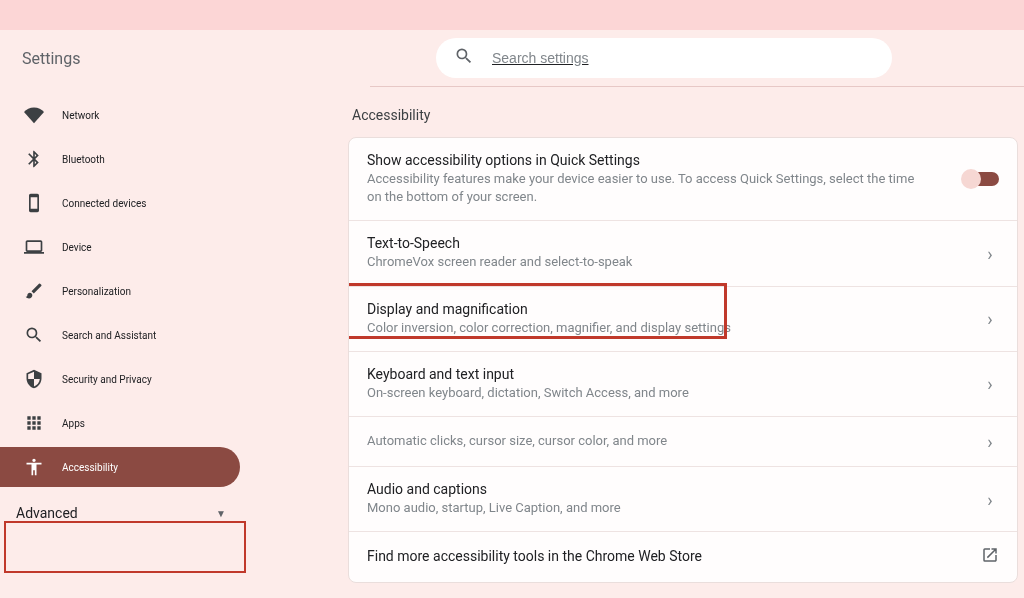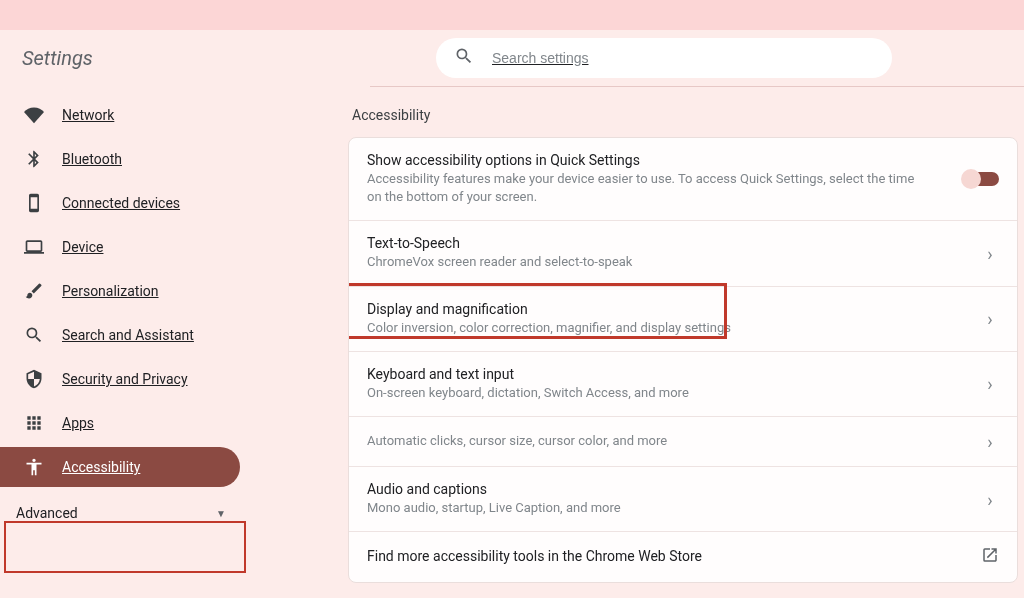--- a/index.html
+++ b/index.html
@@ -2,39 +2,39 @@
 <html><head>
 <meta charset="utf-8">
 <style>
   * { box-sizing: border-box; margin: 0; padding: 0; }
   html, body { width: 1024px; height: 598px; overflow: hidden; font-family: Roboto, "Segoe UI", Arial, sans-serif; background: #fdecea; color: #202124; }
   .top-banner { height: 30px; background: #fcd6d6; width: 100%; }
   .header {
     display: flex; align-items: center; height: 56px; padding: 0 22px;
     background: #fdecea;
   }
-  .header-title { font-size: 20px; color: #5f6368; font-style: italic; }
+  .header-title { font-size: 16px; color: #5f6368; }
   .search-wrap {
     margin-left: auto; margin-right: 110px;
     width: 456px; height: 40px; background: #fff; border-radius: 22px;
     display: flex; align-items: center; padding: 0 18px; text-decoration: underline;
   }
   .search-wrap svg { width: 20px; height: 20px; fill: #5f6368; flex: 0 0 auto; }
   .search-input {
     border: none; outline: none; font-size: 14px; color: #202124;
     background: transparent; margin-left: 18px; width: 100%;
   }
   .search-input::placeholder { color: #80868b; }
   .divider { height: 1px; background: #e7c8c6; margin: 0 0 0 370px; }
   .body { display: flex; height: calc(100% - 88px); }
   .sidebar { width: 250px; flex: 0 0 250px; padding-top: 4px; position: relative; }
   .nav-item {
     display: flex; align-items: center; height: 40px; padding-left: 24px;
     border-radius: 0 20px 20px 0; cursor: pointer; margin: 4px 10px 4px 0;
-    color: #202124; font-size: 14px; text-decoration: underline;
+    color: #202124; font-size: 10px;
   }
   .nav-item .icon { width: 20px; height: 20px; display: flex; align-items: center; justify-content: center; margin-right: 18px; }
   .nav-item .icon svg { width: 20px; height: 20px; fill: #3c4043; }
   .nav-item.active { background: #8b4a42; color: #fff; }
   .nav-item.active .icon svg { fill: #fff; }
   .nav-highlight {
     position: absolute; left: 4px; width: 242px; height: 52px;
     border: 2px solid #c0392b; pointer-events: none;
   }
   .advanced {

